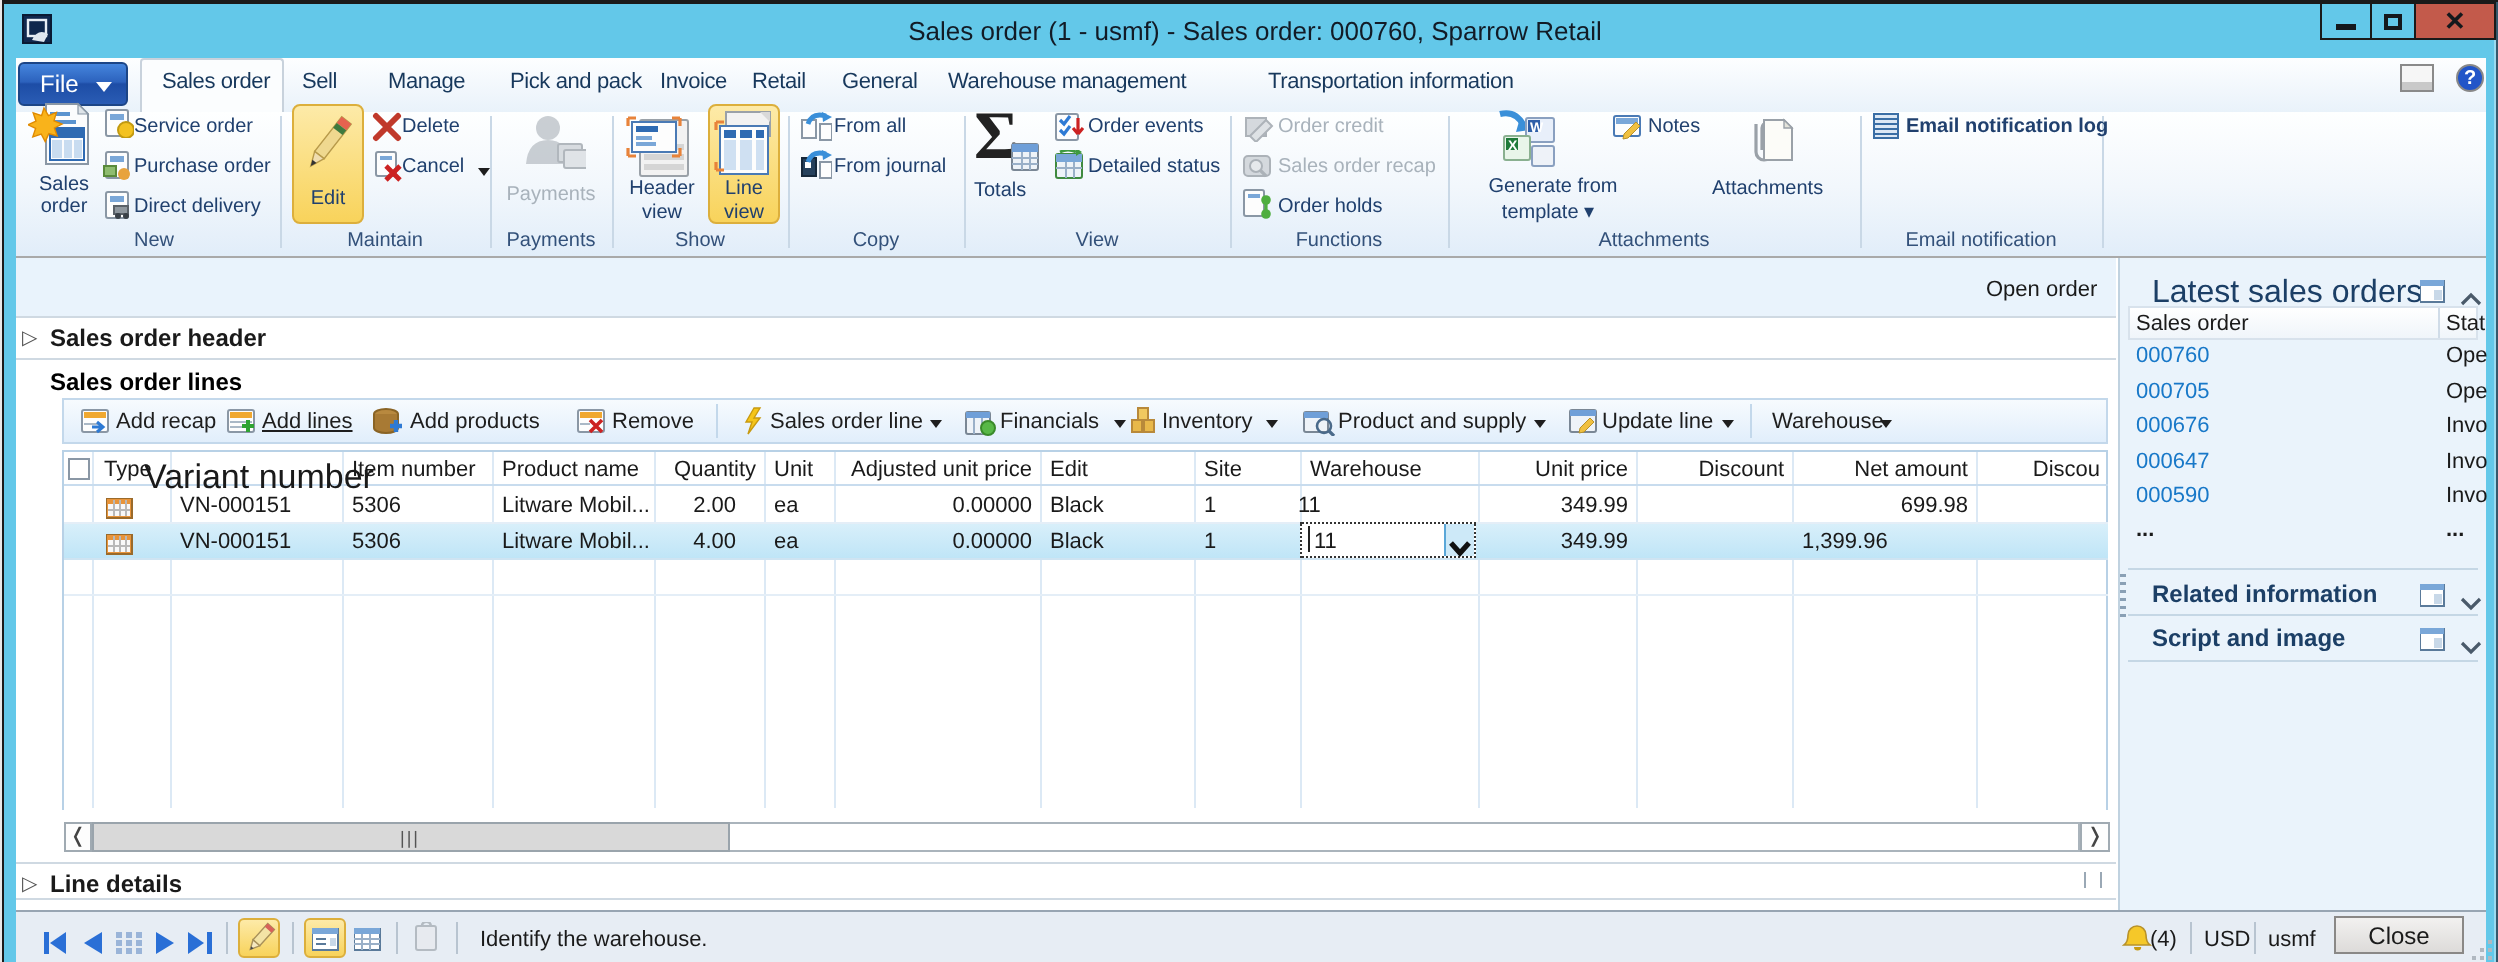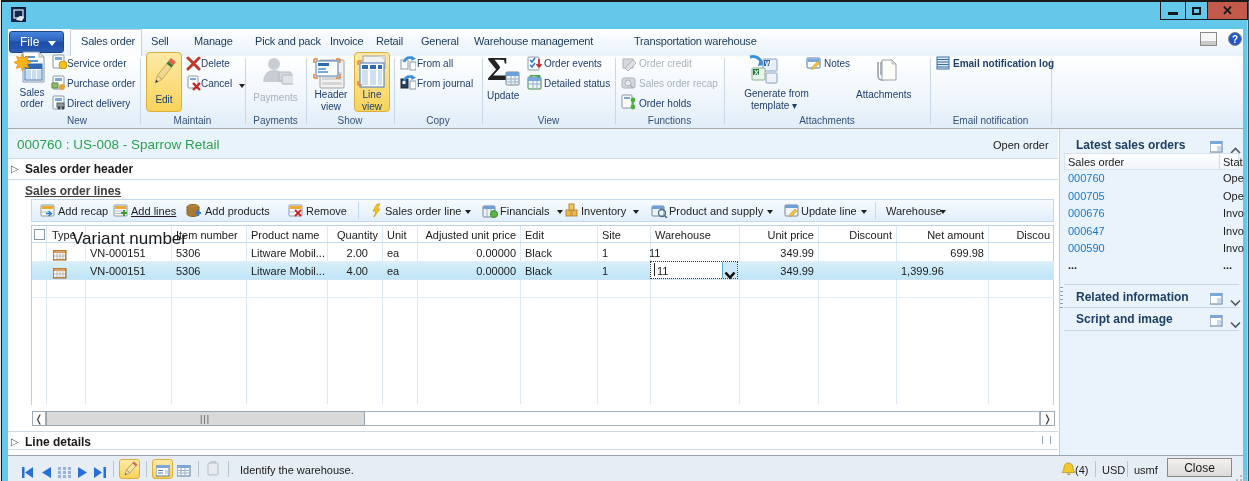--- a/index.html
+++ b/index.html
@@ -18,20 +18,21 @@
   <div class="abs" style="left:0;top:0;width:1px;height:481px;background:#e8e8e8;"></div>
   <div class="abs" style="left:1247px;top:1px;width:2px;height:480px;background:#9adbf0;"></div>
   <div class="abs" style="left:1248px;top:1px;width:1px;height:480px;background:#35586b;"></div>
   <div class="abs" style="left:8px;top:29px;width:1235px;height:452px;background:#fff;"></div>
 
   <div class="abs" style="left:2px;top:2px;width:1245px;height:27px;background:#63c8e9;"></div>
   <div id="appicon" class="abs" style="left:11px;top:7px;width:15px;height:15px;background:#10284e;border:1px solid #0a1a33;"><svg width="15" height="15">
         <rect x="2" y="2" width="9" height="8" fill="none" stroke="#e8eef5" stroke-width="1.2"></rect>
         <path d="M4 12 q3 -6 8 -3 l-2 4 z" fill="#dfe7f0"></path>
       </svg></div>
+  <div class="abs txt" style="left:6px;top:8px;width:1243px;text-align:center;font-size:13px;color:#121b26;">Sales order (1 - usmf) - Sales order: 000760, Sparrow Retail</div>
 
   <div class="abs" style="left:1160px;top:1px;width:88px;height:19px;border:1px solid #1a1a1a;border-top:none;"></div>
   <div class="abs" style="left:1185px;top:1px;width:1px;height:19px;background:#1a1a1a;"></div>
   <div class="abs" style="left:1207px;top:1px;width:1px;height:19px;background:#1a1a1a;"></div>
   <div class="abs" style="left:1208px;top:2px;width:39px;height:17px;background:#c35a4b;"></div>
   <div class="abs" style="left:1168px;top:12px;width:10px;height:3px;background:#14181c;"></div>
   <div class="abs" style="left:1192px;top:7px;width:9px;height:8px;border:2px solid #14181c;background:#63c8e9;"></div>
   <div class="abs txt" style="left:1208px;top:3px;width:39px;text-align:center;font-size:13px;font-weight:bold;color:#14181c;">✕</div>
 
   <div class="abs" style="left:8px;top:29px;width:1235px;height:27px;background:linear-gradient(#fdfeff,#e9f2fa);"></div>
@@ -41,21 +42,21 @@
   </div>
   <div class="abs" style="left:70px;top:29px;width:72px;height:27px;background:#fbfdfe;border:1px solid #c8d2dc;border-bottom:none;border-radius:2px 2px 0 0;"></div>
   <div class="abs txt" style="left:81px;top:35px;font-size:11px;letter-spacing:-0.2px;color:#17385c;">Sales order</div>
   <div class="abs txt" style="left:151px;top:35px;font-size:11px;letter-spacing:-0.2px;color:#17385c;">Sell</div>
   <div class="abs txt" style="left:194px;top:35px;font-size:11px;letter-spacing:-0.2px;color:#17385c;">Manage</div>
   <div class="abs txt" style="left:255px;top:35px;font-size:11px;letter-spacing:-0.2px;color:#17385c;">Pick and pack</div>
   <div class="abs txt" style="left:330px;top:35px;font-size:11px;letter-spacing:-0.2px;color:#17385c;">Invoice</div>
   <div class="abs txt" style="left:376px;top:35px;font-size:11px;letter-spacing:-0.2px;color:#17385c;">Retail</div>
   <div class="abs txt" style="left:421px;top:35px;font-size:11px;letter-spacing:-0.2px;color:#17385c;">General</div>
   <div class="abs txt" style="left:474px;top:35px;font-size:11px;letter-spacing:-0.2px;color:#17385c;">Warehouse management</div>
-  <div class="abs txt" style="left:634px;top:35px;font-size:11px;letter-spacing:-0.2px;color:#17385c;">Transportation warehouse</div>
+  <div class="abs txt" style="left:634px;top:35px;font-size:11px;letter-spacing:-0.2px;color:#17385c;">Transportation information</div>
 
   <div class="abs" style="left:1200px;top:32px;width:17px;height:14px;border:1px solid #8a8a8a;background:#f6f6f6;box-shadow:inset 0 -4px 0 #c9c9c9;"></div>
   <div class="abs" style="left:1228px;top:32px;width:14px;height:14px;border-radius:50%;background:#2255c8;border:1px solid #888;color:#fff;font-size:10px;font-weight:bold;text-align:center;line-height:13px;">?</div>
 
   <div id="ribbon" class="abs" style="left:8px;top:56px;width:1235px;height:73px;background:linear-gradient(#feffff,#f2f7fc 52%,#e1edf9);border-bottom:1px solid #a9a9a9;"></div>
 
   <div class="abs" style="left:140px;top:58px;width:1px;height:66px;background:#c9d8e6;"></div>
   <div class="abs" style="left:245px;top:58px;width:1px;height:66px;background:#c9d8e6;"></div>
   <div class="abs" style="left:306px;top:58px;width:1px;height:66px;background:#c9d8e6;"></div>
   <div class="abs" style="left:394px;top:58px;width:1px;height:66px;background:#c9d8e6;"></div>
@@ -186,21 +187,21 @@
 
   <div class="abs txt" style="left:487px;top:50px;font-size:34px;font-weight:bold;color:#222;font-family:'Liberation Serif',serif;">Σ</div>
   <div class="abs" style="left:505px;top:70px;"><svg width="15" height="16">
         <rect x="1" y="2" width="13" height="13" rx="1" fill="#eef3f8" stroke="#7a8795"></rect>
         <rect x="1" y="2" width="13" height="4" fill="#6f9fd8"></rect>
         <line x1="6" y1="6" x2="6" y2="15" stroke="#9ab0c8"></line>
         <line x1="10" y1="6" x2="10" y2="15" stroke="#9ab0c8"></line>
         <line x1="1" y1="9" x2="14" y2="9" stroke="#9ab0c8"></line>
         <line x1="1" y1="12" x2="14" y2="12" stroke="#9ab0c8"></line>
       </svg></div>
-  <div class="abs txt" style="left:487px;top:90px;font-size:10px;color:#20406e;">Update</div>
+  <div class="abs txt" style="left:487px;top:90px;font-size:10px;color:#20406e;">Totals</div>
   <div class="abs" style="left:527px;top:56px;"><svg width="15" height="15">
         <rect x="1" y="1" width="11" height="13" rx="1" fill="#fdfdfd" stroke="#8a97a5"></rect>
         <path d="M3 4 l2 2 3 -4" stroke="#2e7ad4" stroke-width="1.6" fill="none"></path>
         <path d="M3 9 l2 2 3 -4" stroke="#2e7ad4" stroke-width="1.6" fill="none"></path>
         <path d="M12 3 v8 M12 11 l-2.5 -3 M12 11 l2.5 -3" stroke="#cc2222" stroke-width="1.6" fill="none"></path>
       </svg></div>
   <div class="abs txt" style="left:544px;top:58px;font-size:10px;color:#20406e;">Order events</div>
   <div class="abs" style="left:527px;top:75px;"><svg width="15" height="15">
         <rect x="1" y="2" width="13" height="12" rx="1" fill="#eef3f8" stroke="#3f8a3f"></rect>
         <rect x="1" y="2" width="13" height="4" fill="#7aa7d8"></rect>
@@ -261,29 +262,28 @@
   <div class="abs" style="left:936px;top:56px;"><svg width="15" height="14">
         <rect x="1" y="1" width="12" height="12" fill="#dce8f5" stroke="#3a6ea5"></rect>
         <line x1="1" y1="3.5" x2="13" y2="3.5" stroke="#3a6ea5"></line>
         <line x1="1" y1="6" x2="13" y2="6" stroke="#3a6ea5"></line>
         <line x1="1" y1="8.5" x2="13" y2="8.5" stroke="#3a6ea5"></line>
         <line x1="1" y1="11" x2="13" y2="11" stroke="#3a6ea5"></line>
       </svg></div>
   <div class="abs txt" style="left:953px;top:58px;font-size:10px;color:#20406e;font-weight:bold;">Email notification log</div>
 
   <div class="abs" style="left:8px;top:129px;width:1050px;height:29px;background:#e9f3fc;"></div>
-  <div class="abs txt" style="left:17px;top:137px;font-size:13.5px;color:#2ea14f;">000760 : US-008 - Sparrow Retail</div>
   <div class="abs txt" style="left:993px;top:139px;font-size:11px;color:#1a1a1a;">Open order</div>
   <div class="abs" style="left:8px;top:158px;width:1050px;height:1px;background:#cfd9e2;"></div>
 
   <div class="abs txt" style="left:11px;top:163px;font-size:10px;color:#555;">▷</div>
   <div class="abs txt" style="left:25px;top:162px;font-size:12px;font-weight:bold;color:#1a1a1a;">Sales order header</div>
   <div class="abs" style="left:8px;top:179px;width:1050px;height:1px;background:#cfd9e2;"></div>
 
-  <div class="abs txt" style="left:25px;top:184px;font-size:12px;font-weight:bold;color:#404040;text-decoration:underline;">Sales order lines</div>
+  <div class="abs txt" style="left:25px;top:184px;font-size:12px;font-weight:bold;color:#000000;">Sales order lines</div>
 
   <div id="toolbar" class="abs" style="left:31px;top:199px;width:1023px;height:23px;background:linear-gradient(#f7fbfe,#e1eefb);border:1px solid #c3d8eb;"></div>
   <div class="abs" style="left:40px;top:203px;"><svg width="16" height="15">
         <rect x="1" y="2" width="13" height="11" rx="1" fill="#fdfdfd" stroke="#8a97a5"></rect>
         <rect x="2" y="3" width="11" height="3" fill="#f0a830"></rect>
         <line x1="2" y1="9" x2="9" y2="9" stroke="#aab8c6"></line>
         <path d="M6 10.5 h5 m-2.5 -2.5 l3 2.5 -3 2.5" stroke="#2e7ad4" stroke-width="1.5" fill="none"></path>
       </svg></div>
   <div class="abs txt" style="left:58px;top:205px;font-size:11px;color:#1e1e1e;">Add recap</div>
   <div class="abs" style="left:113px;top:203px;"><svg width="16" height="15">
@@ -524,21 +524,21 @@
           <rect x="8" y="0" width="2" height="2"></rect>
           <rect x="8" y="4" width="2" height="2"></rect>
           <rect x="8" y="8" width="2" height="2"></rect>
           <rect x="4" y="4" width="2" height="2"></rect>
           <rect x="4" y="8" width="2" height="2"></rect>
           <rect x="0" y="8" width="2" height="2"></rect>
         </g>
       </svg></div>
 
   <div id="panel" class="abs" style="left:1059px;top:129px;width:184px;height:326px;background:#eaf3fb;border-left:1px solid #c0d2e0;"></div>
-  <div class="abs txt" style="left:1076px;top:138px;font-size:12px;font-weight:bold;color:#1c3f66;">Latest sales orders</div>
+  <div class="abs txt" style="left:1076px;top:138px;font-size:16px;font-weight:normal;color:#1c3f66;">Latest sales orders</div>
   <div class="abs" style="left:1210px;top:139px;"><svg width="13" height="12">
         <rect x="0" y="0" width="12" height="11" fill="#fff" stroke="#5a7a9a"></rect>
         <rect x="0" y="0" width="12" height="3" fill="#7aa7d8"></rect>
         <rect x="7" y="5" width="4" height="5" fill="#c8d8e8"></rect>
       </svg></div>
   <div class="abs" style="left:1230px;top:141px;"><svg width="11" height="8">
         <path d="M1 6 l4.5 -4.5 L10 6" fill="none" stroke="#4a5a6a" stroke-width="1.6"></path>
       </svg></div>
   <div class="abs" style="left:1064px;top:153px;width:175px;height:17px;background:linear-gradient(#ffffff,#f0f5fa);border:1px solid #d8e2ec;"></div>
   <div class="abs txt" style="left:1068px;top:156px;font-size:11px;color:#1a1a1a;">Sales order</div>

